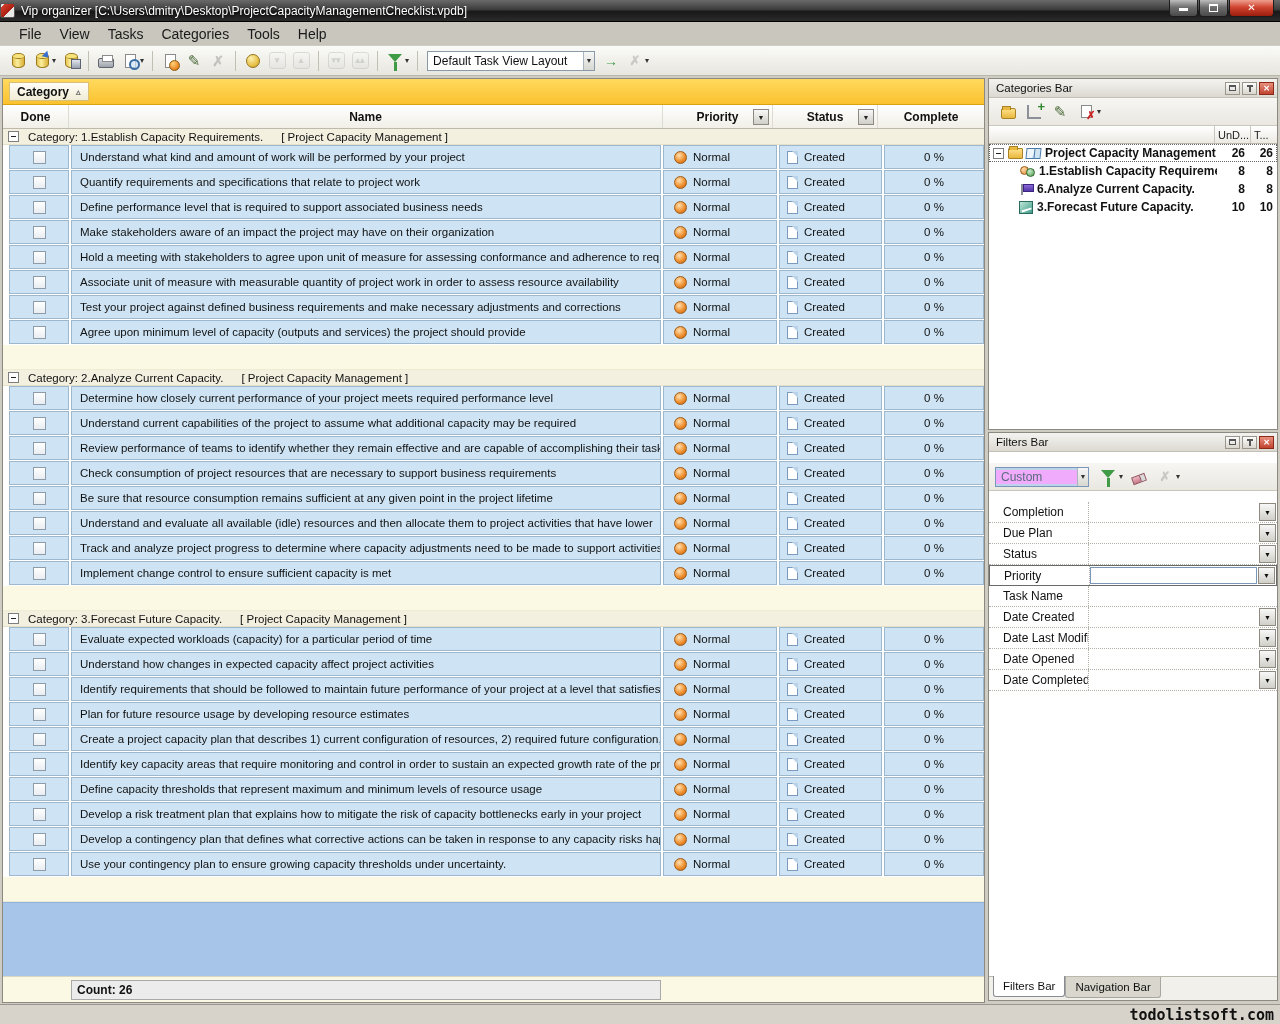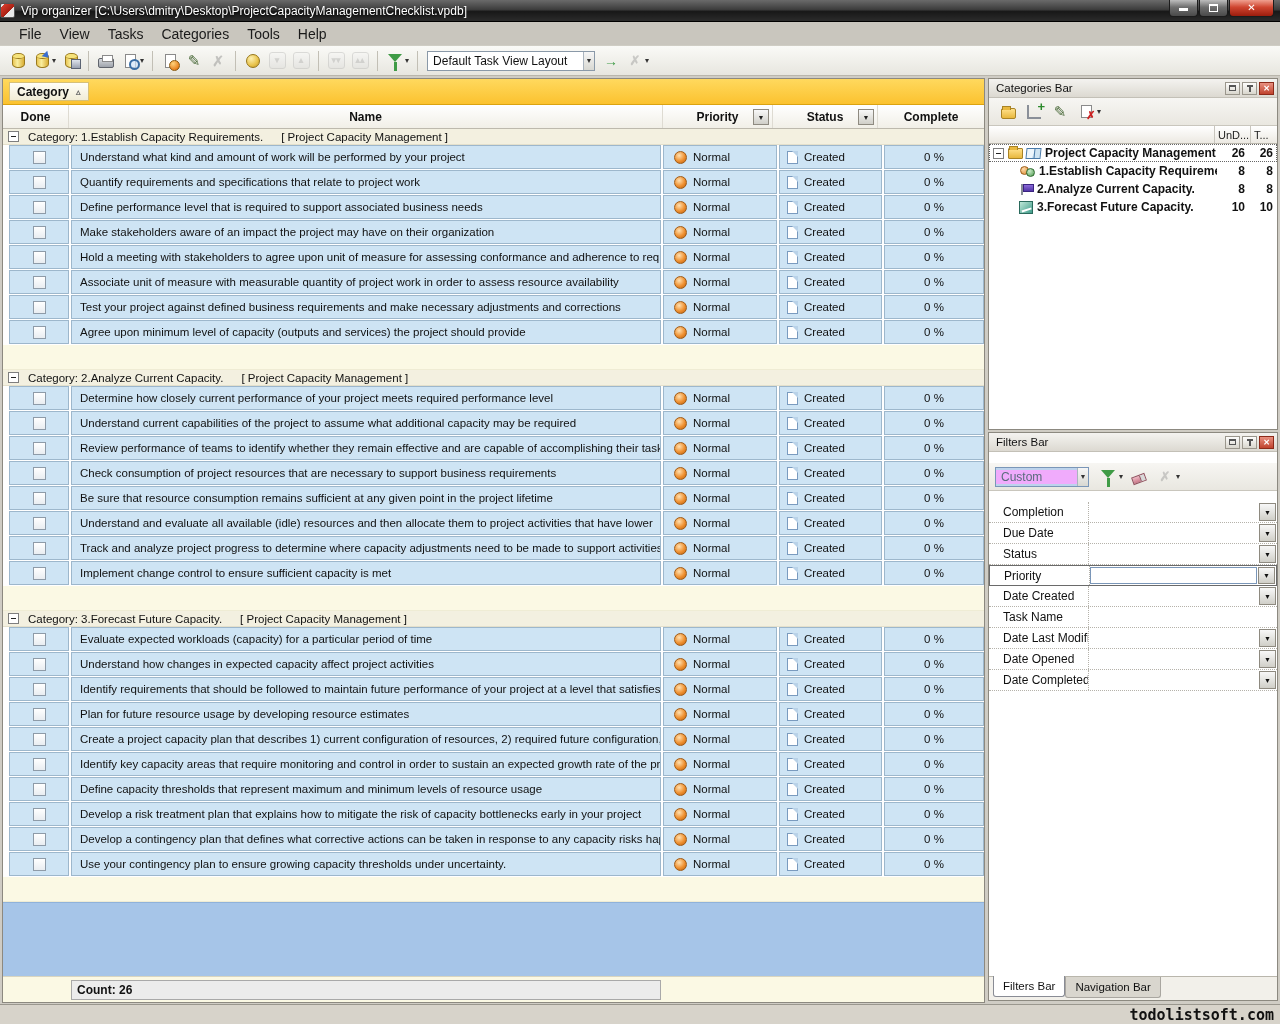--- a/index.html
+++ b/index.html
@@ -844,21 +844,21 @@
           <span class="cnt2">26</span>
         </div>
         <div class="tree-row child">
           <span class="ic ic-people"></span>
           <span class="lbl">1.Establish Capacity Requirements.</span>
           <span class="cnt">8</span>
           <span class="cnt2">8</span>
         </div>
         <div class="tree-row child">
           <span class="ic ic-flag"></span>
-          <span class="lbl">2.Analyze Current Capacity.</span>
+          <span class="lbl">6.Analyze Current Capacity.</span>
           <span class="cnt">8</span>
           <span class="cnt2">8</span>
         </div>
         <div class="tree-row child">
           <span class="ic ic-chart"></span>
           <span class="lbl">3.Forecast Future Capacity.</span>
           <span class="cnt">10</span>
           <span class="cnt2">10</span>
         </div>
       </div>
@@ -897,42 +897,42 @@
           <span class="tbcaret">▾</span>
         </span>
     </div>
     <div class="filter-rows" id="filterrows">
         <div class="filter-row">
           <span class="flabel">Completion</span>
           <div class="fvalue"></div>
           <span class="fdrop">▼</span>
         </div>
         <div class="filter-row">
-          <span class="flabel">Due Date</span>
+          <span class="flabel">Due Plan</span>
           <div class="fvalue"></div>
           <span class="fdrop">▼</span>
         </div>
         <div class="filter-row">
           <span class="flabel">Status</span>
           <div class="fvalue"></div>
           <span class="fdrop">▼</span>
         </div>
         <div class="filter-row sel">
           <span class="flabel">Priority</span>
           <div class="fvalue"></div>
           <span class="fdrop">▼</span>
         </div>
         <div class="filter-row">
+          <span class="flabel">Task Name</span>
+          <div class="fvalue"></div>
+        </div>
+        <div class="filter-row">
           <span class="flabel">Date Created</span>
           <div class="fvalue"></div>
           <span class="fdrop">▼</span>
-        </div>
-        <div class="filter-row">
-          <span class="flabel">Task Name</span>
-          <div class="fvalue"></div>
         </div>
         <div class="filter-row">
           <span class="flabel">Date Last Modified</span>
           <div class="fvalue"></div>
           <span class="fdrop">▼</span>
         </div>
         <div class="filter-row">
           <span class="flabel">Date Opened</span>
           <div class="fvalue"></div>
           <span class="fdrop">▼</span>

